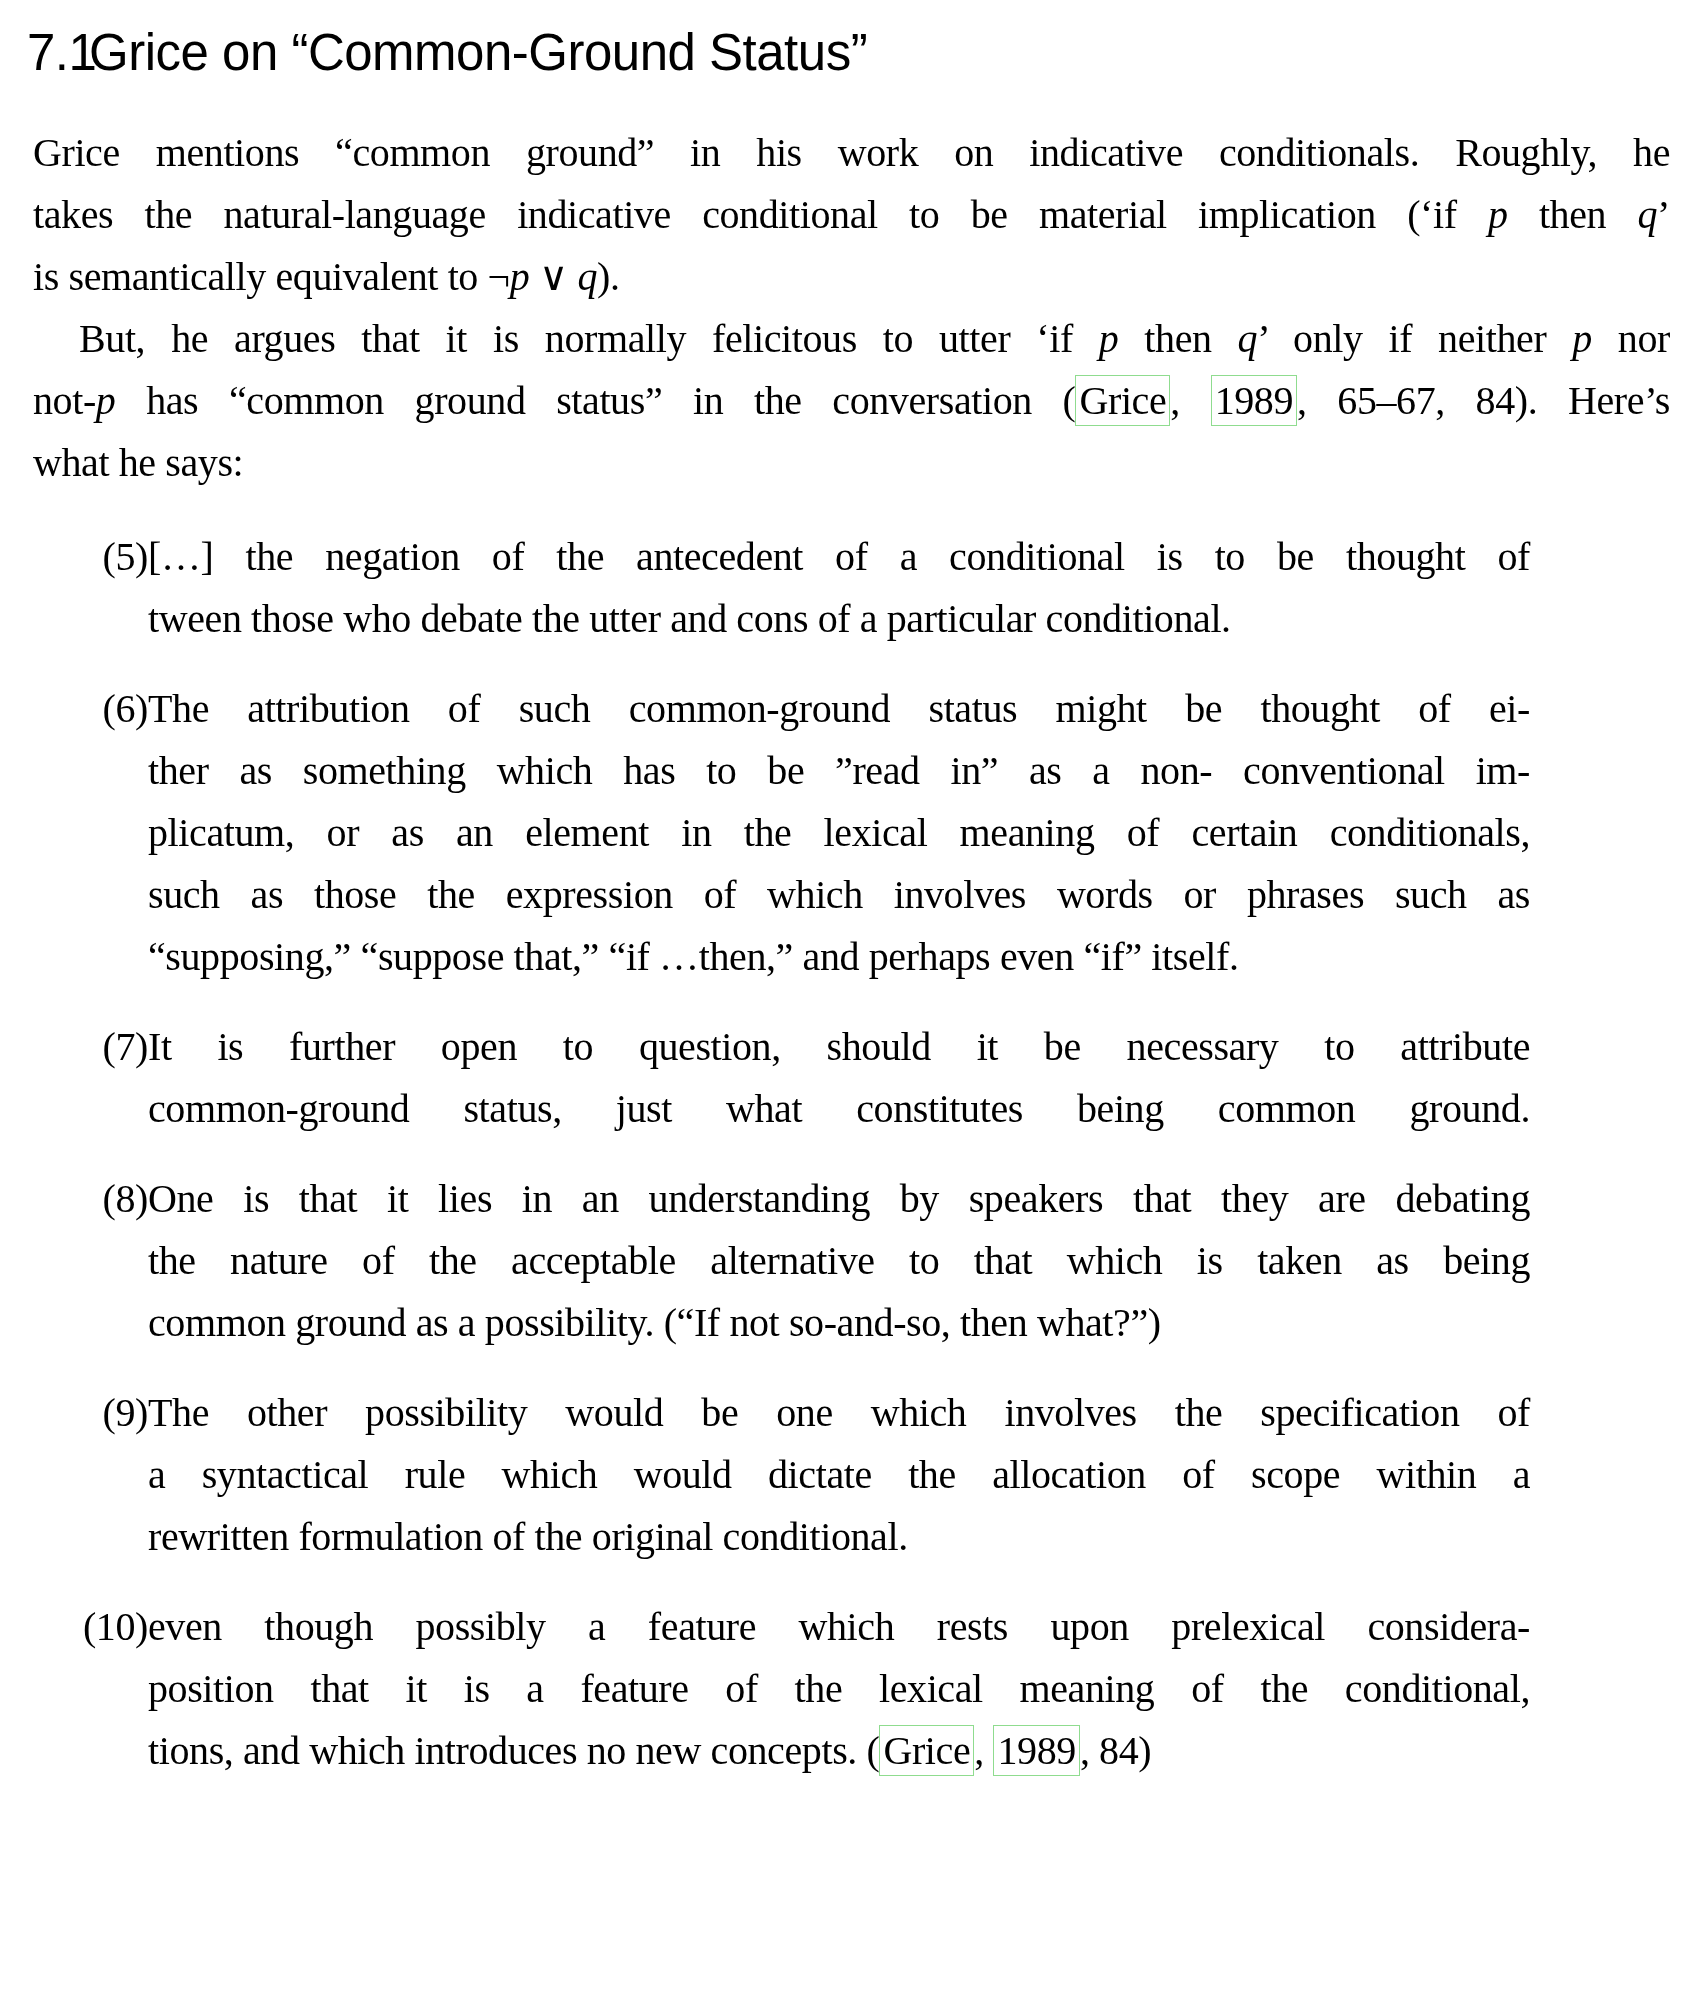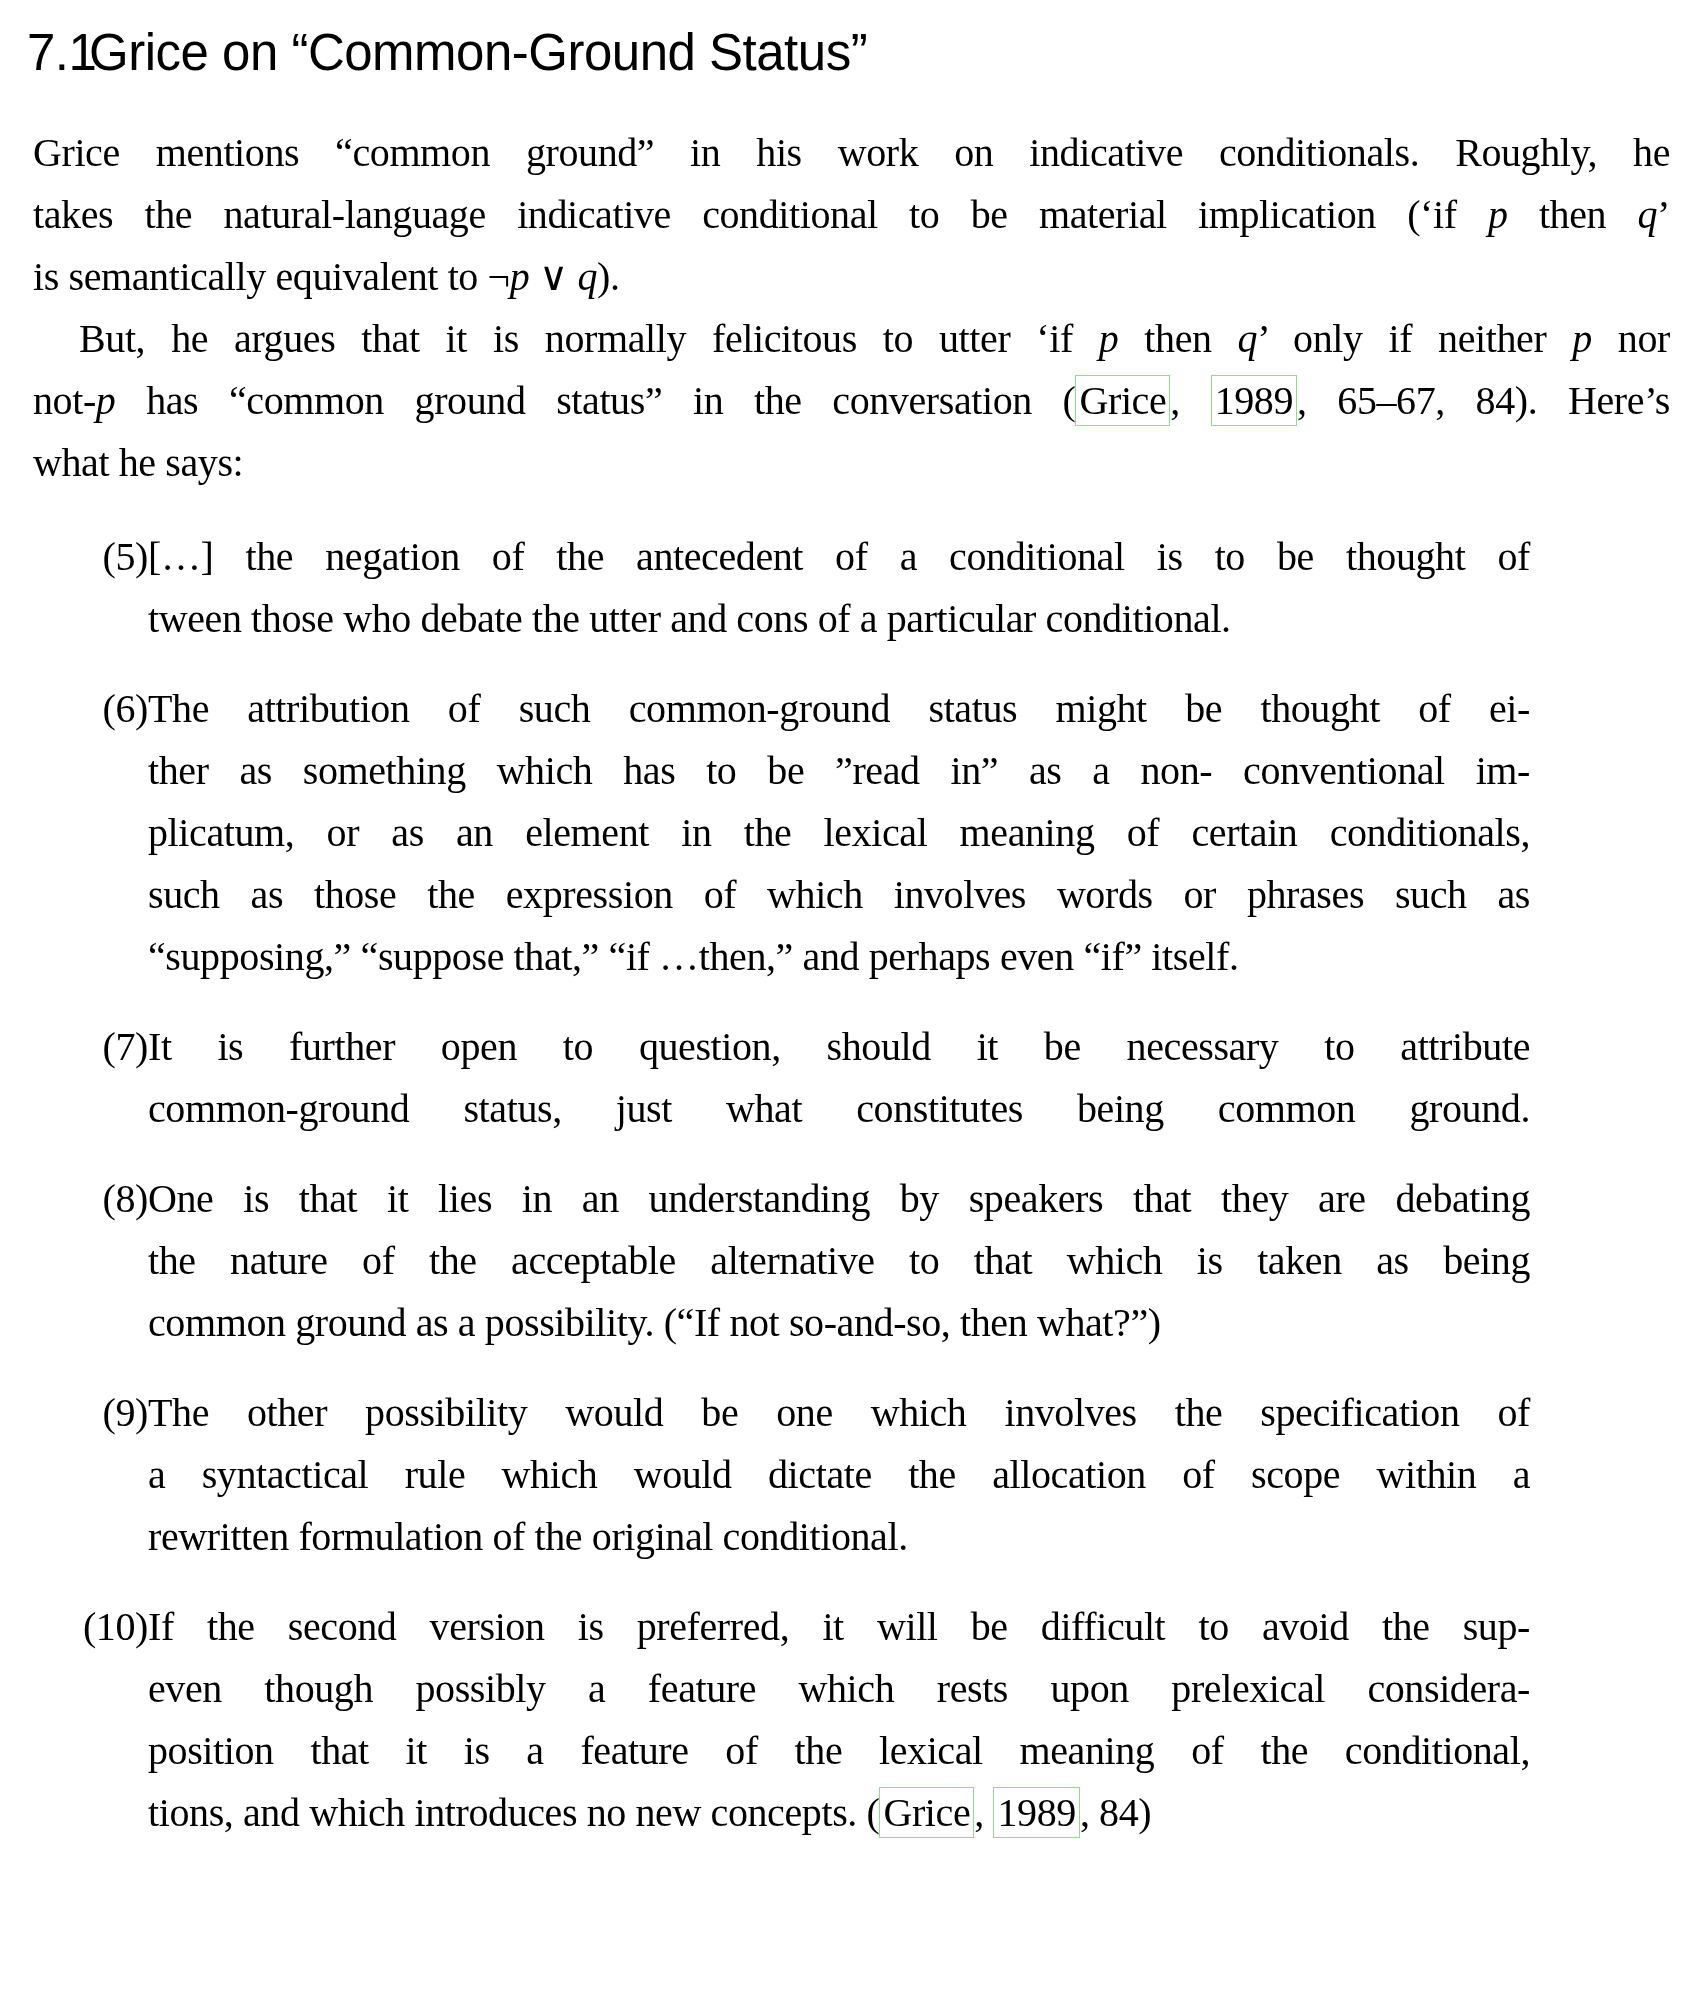--- a/index.html
+++ b/index.html
@@ -107,20 +107,19 @@
     <div class="quote-body">
           <div class="line"><span>The other possibility would be one which involves the specification of</span></div>
           <div class="line"><span>a syntactical rule which would dictate the allocation of scope within a</span></div>
           <div class="line last"><span>rewritten formulation of the original conditional.</span></div>
         </div>
   </div>
 
   <div class="quote">
     <div class="quote-label">(10)</div>
     <div class="quote-body">
-          <div class="line"><span>If the second version is preferred, it will be difficult to avoid the sup-</span></div>
           <div class="line"><span>even though possibly a feature which rests upon prelexical considera-</span></div>
           <div class="line"><span>position that it is a feature of the lexical meaning of the conditional,</span></div>
           <div class="line last"><span>tions, and which introduces no new concepts. (</span><span class="cite" style="border-color: rgb(143, 220, 143);">Grice</span><span>, </span><span class="cite" style="border-color: rgb(143, 220, 143);">1989</span><span>, 84)</span></div>
         </div>
   </div>
 </div>
 </div>
 
 </body></html>

